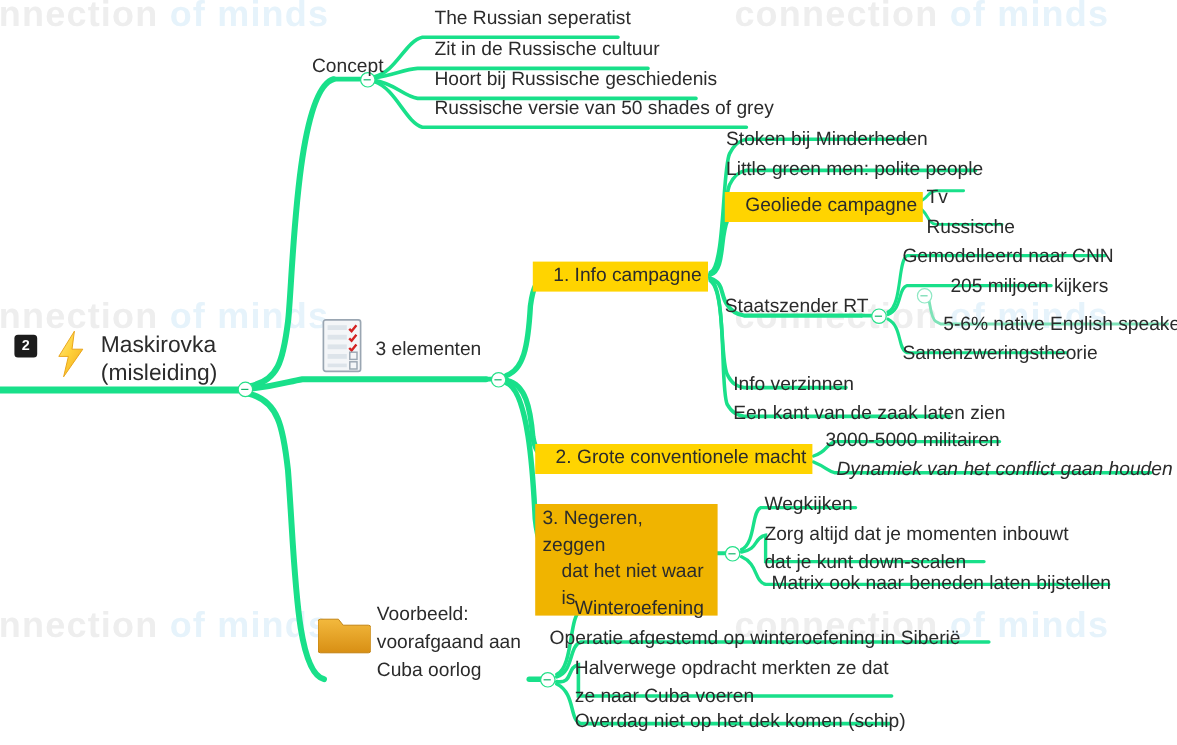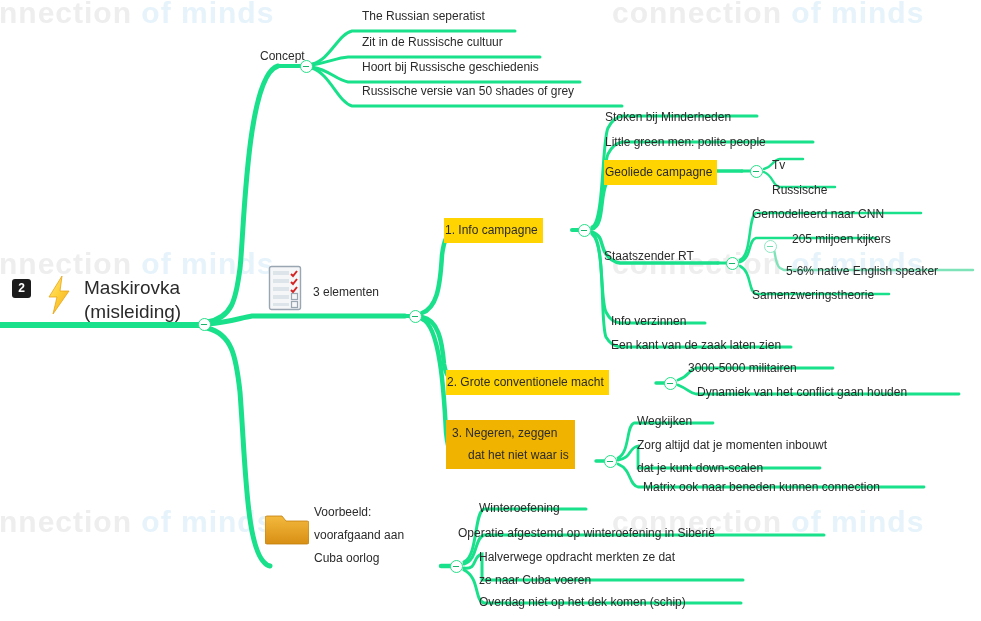--- a/index.html
+++ b/index.html
@@ -37,32 +37,32 @@
   svg#edges{position:absolute;left:0;top:0;width:981px;height:621px;}
 
   
   .node{
     position:absolute;
     font-family:"Liberation Sans", sans-serif;
     color:#2b2b2b;
     white-space:nowrap;
     line-height:22px;
   }
-  .n-md{font-size:12px;}
+  .n-md{font-size:16px;}
   .n-root{
     font-size:19px;
     font-weight:400;
     line-height:24px;
     white-space:normal;
   }
   .n-wrap{white-space:normal;line-height:23px;}
 
   .hl{
     background:#ffd400;
-    padding:1px 5px 2px 1px;
+    padding:1px 5px 2px 17px;
     display:inline-block;
   }
   .hl-amber{
     background:#f0b400;
     padding:2px 6px 3px 6px;
     display:inline-block;
     white-space:normal;
   }
   .hl-amber .l2{display:block;padding-left:16px;}
 
@@ -241,29 +241,29 @@
   <div class="node n-md" style="left:752px;top:203px;">Gemodelleerd naar CNN</div>
   <div class="node n-md" style="left:792px;top:228px;">205 miljoen kijkers</div>
   <div class="node n-md" style="left:786px;top:260px;">5-6% native English speaker</div>
   <div class="node n-md" style="left:752px;top:284px;">Samenzweringstheorie</div>
 
   <div class="node n-md" style="left:611px;top:310px;">Info verzinnen</div>
   <div class="node n-md" style="left:611px;top:334px;">Een kant van de zaak laten zien</div>
 
   <div class="node n-md" style="left:446px;top:370px;"><span class="hl">2. Grote conventionele macht</span></div>
   <div class="node n-md" style="left:688px;top:357px;">3000-5000 militairen</div>
-  <div class="node n-md" style="left:697px;top:381px;">Dynamiek van het conflict gaan houden</div>
-
-  <div class="node n-md" style="left:446px;top:420px;width:180px;"><span class="hl-amber"><span>3. Negeren, zeggen</span><span class="l2">dat het niet waar is</span></span></div>
+  <div class="node n-md" style="left:697px;top:381px;font-style:italic;">Dynamiek van het conflict gaan houden</div>
+
+  <div class="node n-md" style="left:446px;top:420px;width:152px;"><span class="hl-amber"><span>3. Negeren, zeggen</span><span class="l2">dat het niet waar is</span></span></div>
   <div class="node n-md" style="left:637px;top:410px;">Wegkijken</div>
   <div class="node n-md n-wrap" style="left:637px;top:434px;width:300px;">
     <span>Zorg altijd dat je momenten inbouwt</span><br>
     <span>dat je kunt down-scalen</span>
   </div>
-  <div class="node n-md" style="left:643px;top:476px;">Matrix ook naar beneden kunnen connection</div>
+  <div class="node n-md" style="left:643px;top:476px;">Matrix ook naar beneden laten bijstellen</div>
 
   <div class="folder">
     <svg viewBox="0 0 44 34" width="44" height="34">
       <defs>
         <linearGradient id="gf" x1="0" y1="0" x2="0" y2="1">
           <stop offset="0%" stop-color="#f3b93d"></stop>
           <stop offset="100%" stop-color="#d88f14"></stop>
         </linearGradient>
       </defs>
       <path d="M2,4 h15 l4,5 h21 a2,2 0 0 1 2,2 v19 a2,2 0 0 1 -2,2 h-40 a2,2 0 0 1 -2,-2 v-24 a2,2 0 0 1 2,-2 z" fill="url(#gf)" stroke="#c07f0d" stroke-width="0.8"></path>

